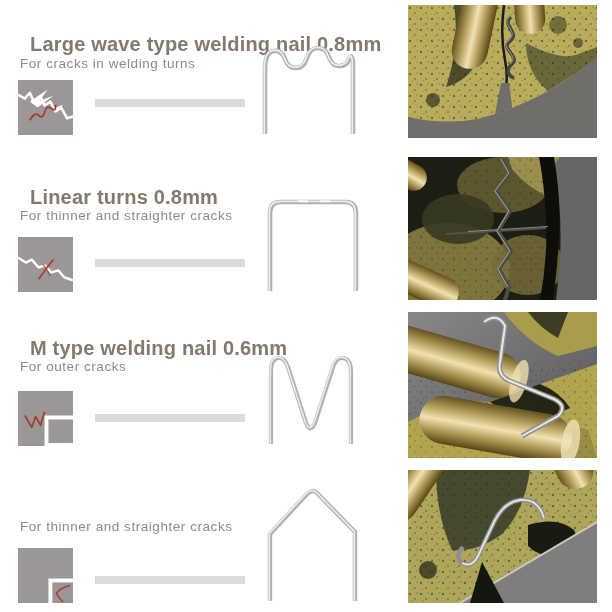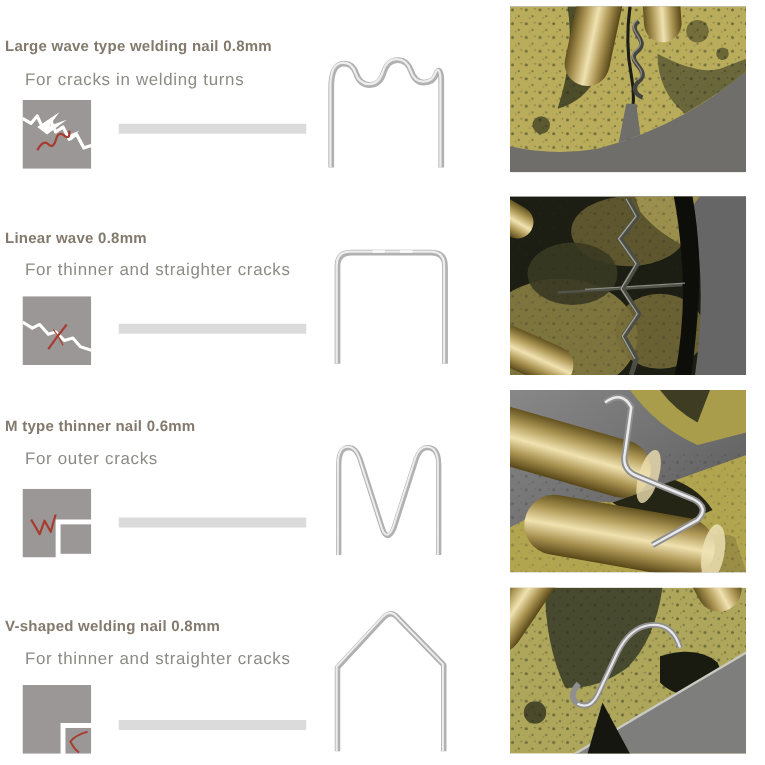--- a/index.html
+++ b/index.html
@@ -1,18 +1,18 @@
 <!DOCTYPE html>
 <html><head>
 <meta charset="utf-8">
 <style>
   html,body{margin:0;padding:0;background:#ffffff;}
   .canvas{position:relative;width:612px;height:612px;background:#ffffff;overflow:hidden;
           font-family:"Liberation Sans",sans-serif;}
-  .title{position:absolute;left:4px;font-size:12px;font-weight:700;color:#83796c;
+  .title{position:absolute;left:30px;font-size:20px;font-weight:700;color:#83796c;
          letter-spacing:.2px;line-height:21px;white-space:nowrap;}
   .subtitle{position:absolute;left:20px;font-size:13.5px;color:#8b8b85;
             letter-spacing:.55px;line-height:16px;white-space:nowrap;}
   .icon{position:absolute;left:18px;width:55px;height:55px;}
   .bar{position:absolute;left:95px;width:150px;height:8px;background:#dbdbdb;}
   .staple{position:absolute;}
   .photo{position:absolute;left:408px;width:189px;margin:0;overflow:hidden;}
   svg{display:block;}
 </style>
 </head>
@@ -92,21 +92,21 @@
         <rect width="36" height="104" rx="18" fill="url(#brassAcross)"></rect>
       </g>
       <g transform="translate(104,-32) rotate(-4)">
         <rect width="30" height="62" rx="15" fill="url(#brassAcross)"></rect>
       </g>
       <path d="M103,12 C92,20 113,27 102,36 C91,44 114,51 103,60 C97,66 101,71 106,73" fill="none" stroke="#45443e" stroke-width="3.6"></path>
       <path d="M103,12 C92,20 113,27 102,36 C91,44 114,51 103,60" fill="none" stroke="#8e8d83" stroke-width="1.1" transform="translate(-1,-1)"></path>
     </svg>
   </figure>
 
-  <h2 class="title" style="top:170px">Linear wave 0.8mm</h2>
+  <h2 class="title" style="top:170px">Linear turns 0.8mm</h2>
   <p class="subtitle" style="top:194px">For thinner and straighter cracks</p>
 
   <div class="icon" style="top:237px">
     <svg viewBox="0 0 56 56" width="55" height="55">
       <rect width="56" height="56" fill="#9a9796"></rect>
       <path d="M0,21 L8,26 L14,23 L21,31 L27,29 L34,36 L41,34 L47,41 L56,44" stroke="#ffffff" stroke-width="2.5" fill="none" stroke-linejoin="round"></path>
       <path d="M21,43 Q28,33 36,23" stroke="#a63c2f" stroke-width="1.7" fill="none"></path>
       <path d="M25,27 Q30,33 33,40" stroke="#a63c2f" stroke-width="1.2" fill="none" opacity=".85"></path>
     </svg>
   </div>
@@ -138,21 +138,21 @@
         <rect width="72" height="32" rx="16" fill="url(#brassDown)"></rect>
       </g>
       <g transform="translate(-18,-8) rotate(30)">
         <rect width="48" height="26" rx="13" fill="url(#brassDown)"></rect>
       </g>
       <path d="M94,2 L102,16 L88,34 L102,54 L90,74 L103,94 L91,112 L101,130 L97,143" fill="none" stroke="#4c4d45" stroke-width="4" stroke-linejoin="round"></path>
       <path d="M94,2 L102,16 L88,34 L102,54 L90,74 L103,94 L91,112 L101,130" fill="none" stroke="#9fa096" stroke-width="1.1" stroke-linejoin="round" transform="translate(-1.2,0)"></path>
     </svg>
   </figure>
 
-  <h2 class="title" style="top:321px">M type thinner nail 0.6mm</h2>
+  <h2 class="title" style="top:321px">M type welding nail 0.6mm</h2>
   <p class="subtitle" style="top:345px">For outer cracks</p>
 
   <div class="icon" style="top:391px">
     <svg viewBox="0 0 56 56" width="55" height="55">
       <path d="M0,0 H56 V25 H27 V56 H0 Z" fill="#9a9796"></path>
       <rect x="31" y="29" width="25" height="24" fill="#9a9796"></rect>
       <path d="M7,25 L14,37 L18,26 L23,35 L27,21" stroke="#a63c2f" stroke-width="1.8" fill="none" stroke-linejoin="round"></path>
     </svg>
   </div>
 
@@ -180,21 +180,20 @@
       </g>
       <g transform="translate(16,80) rotate(10)">
         <rect width="154" height="48" rx="24" fill="url(#brassDown)"></rect>
         <ellipse cx="153" cy="24" rx="9" ry="23" fill="#efe4b8" opacity=".8"></ellipse>
       </g>
       <path d="M76,10 Q90,0 97,14 L92,50 Q89,64 102,69 L146,87 Q160,94 150,104 L114,124" fill="none" stroke="#8f8f8f" stroke-width="5"></path>
       <path d="M76,10 Q90,0 97,14 L92,50 Q89,64 102,69 L146,87 Q160,94 150,104 L114,124" fill="none" stroke="#eaeaea" stroke-width="2"></path>
     </svg>
   </figure>
 
-  <h2 class="title" style="top:481px">V-shaped welding nail 0.8mm</h2>
   <p class="subtitle" style="top:505px">For thinner and straighter cracks</p>
 
   <div class="icon" style="top:548px">
     <svg viewBox="0 0 56 56" width="55" height="55">
       <path d="M0,0 H56 V31 H31 V56 H0 Z" fill="#9a9796"></path>
       <rect x="35" y="35" width="21" height="21" fill="#9a9796"></rect>
       <path d="M53,38 Q43,41 39,46 Q42,52 46,55" stroke="#a63c2f" stroke-width="1.5" fill="none"></path>
     </svg>
   </div>
 

